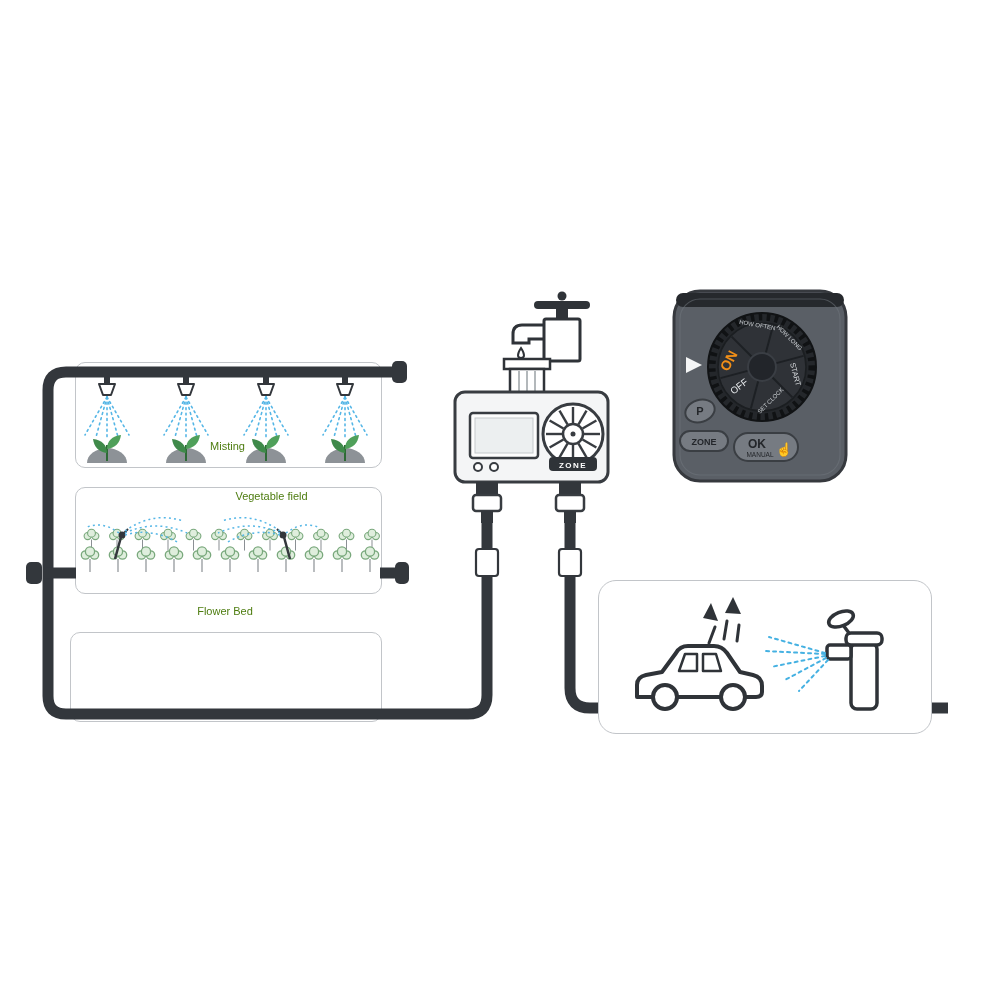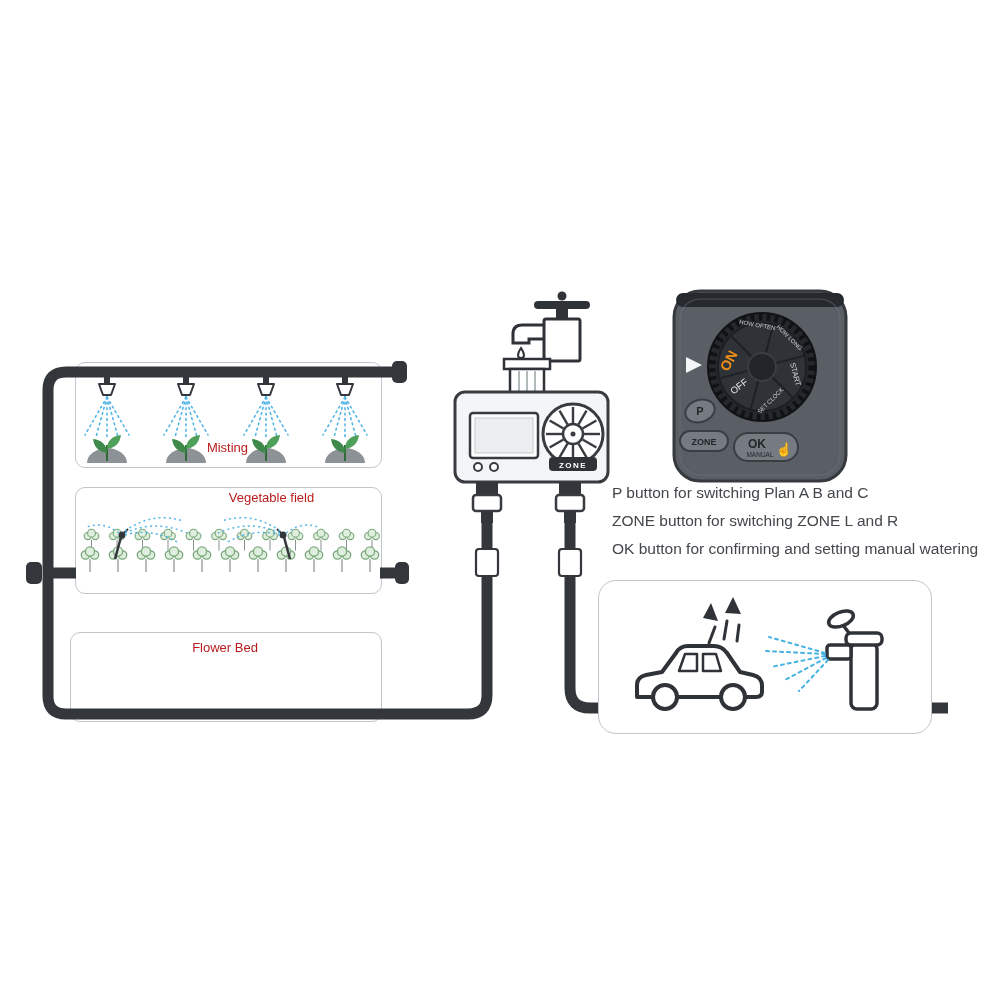--- a/index.html
+++ b/index.html
@@ -1,20 +1,20 @@
 <!DOCTYPE html>
 <html><head>
 <meta charset="utf-8">
 <style>
   html,body{margin:0;padding:0;background:#fff;}
   #canvas{position:relative;width:1000px;height:1000px;background:#fff;overflow:hidden;
           font-family:"Liberation Sans",sans-serif;}
   #canvas svg{position:absolute;overflow:visible;}
   .zone-box{position:absolute;background:#fff;border:1.6px solid #c2c5c9;border-radius:10px;z-index:1;}
-  .zone-label{position:absolute;z-index:4;font-size:13px;color:#b91c1c;text-align:center;}
+  .zone-label{position:absolute;z-index:4;font-size:11px;color:#4d7c0f;text-align:center;}
   #pipes{left:0;top:0;z-index:2;}
   .art{z-index:3;}
   #timer-art{z-index:5;}
   #closeup-art{z-index:3;}
   #instructions{position:absolute;left:612px;top:482px;width:378px;z-index:3;}
   #instructions p{margin:0 0 6px;font-size:15.5px;line-height:1.42;color:#43474b;}
   #carwash-box{position:absolute;left:598px;top:580px;width:332px;height:152px;background:#fff;
                border:1.6px solid #c2c5c9;border-radius:18px;z-index:4;}
   #carwash-box svg{left:0;top:0;}
   text{font-family:"Liberation Sans",sans-serif;}
@@ -128,21 +128,21 @@
       <g fill="none" stroke="#55b6e6" stroke-width="1.5" stroke-dasharray="2 3.2">
         <path d="M205 44 Q177 24 147 34"></path>
           <path d="M205 46 Q175 32 143 46"></path>
         <path d="M205 48 Q179 40 151 56"></path>
           <path d="M211 46 Q227 34 243 40"></path>
       </g>
     </g>
   </svg>
   <div class="zone-label" style="left:75px;top:490px;width:305px;margin-left:44px;">Vegetable field</div>
 
-  <div class="zone-label" style="left:70px;top:640px;width:310px;">Flower Bed</div>
+  <div class="zone-label" style="left:70px;top:605px;width:310px;">Flower Bed</div>
 
   <svg class="art" id="timer-art" style="left:440px;top:285px;" width="200" height="250" viewBox="0 0 200 250">
 
     <g>
       <path d="M106 40 L82 40 Q73 40 73 49 L73 58 L89 58 L89 54 L106 54" fill="#fff" stroke="#2f3338" stroke-width="3"></path>
       <path d="M81 63 C85 69 85 73 81 73 C77 73 77 69 81 63 Z" fill="none" stroke="#2f3338" stroke-width="2"></path>
       <rect x="104" y="34" width="36" height="42" rx="2" fill="#fff" stroke="#2f3338" stroke-width="3"></rect>
       <rect x="116" y="22" width="12" height="12" fill="#2f3338"></rect>
       <line x1="98" y1="20" x2="146" y2="20" stroke="#2f3338" stroke-width="8" stroke-linecap="round"></line>
       <circle cx="122" cy="11" r="4.5" fill="#2f3338"></circle>
@@ -229,25 +229,20 @@
       <text x="44" y="170" text-anchor="middle" font-size="9" font-weight="bold" fill="#23262a">ZONE</text>
     </g>
     <g>
       <rect x="74" y="158" width="64" height="28" rx="14" fill="#767b82" stroke="#3a3e43" stroke-width="2"></rect>
       <text x="97" y="173" text-anchor="middle" font-size="12" font-weight="bold" fill="#23262a">OK</text>
       <text x="100" y="182" text-anchor="middle" font-size="6.5" fill="#23262a">MANUAL</text>
       <text x="124" y="179" text-anchor="middle" font-size="13" fill="#23262a">☝</text>
     </g>
   </svg>
 
-  <div id="instructions">
-    <p>P button for switching Plan A B and C</p>
-    <p>ZONE button for switching ZONE L and R</p>
-    <p>OK button for confirming and setting manual watering</p>
-  </div>
 
   <div id="carwash-box">
     <svg width="330" height="149" viewBox="0 0 330 149">
       <g fill="none" stroke="#2f3338" stroke-width="4" stroke-linecap="round" stroke-linejoin="round">
         <path d="M38 116 L38 104 Q38 96 47 94 L63 91 L77 72 Q81 65 89 65 L115 65 Q123 65 128 72 L141 91 L154 94 Q163 96 163 105 L163 111 Q163 116 157 116 L38 116"></path>
         <path d="M86 73 L80 90 L98 90 L98 73 Z" stroke-width="2.5"></path>
         <path d="M104 73 L104 90 L122 90 L117 73 Z" stroke-width="2.5"></path>
         <circle cx="66" cy="116" r="12" fill="#fff"></circle>
         <circle cx="134" cy="116" r="12" fill="#fff"></circle>
       </g>

